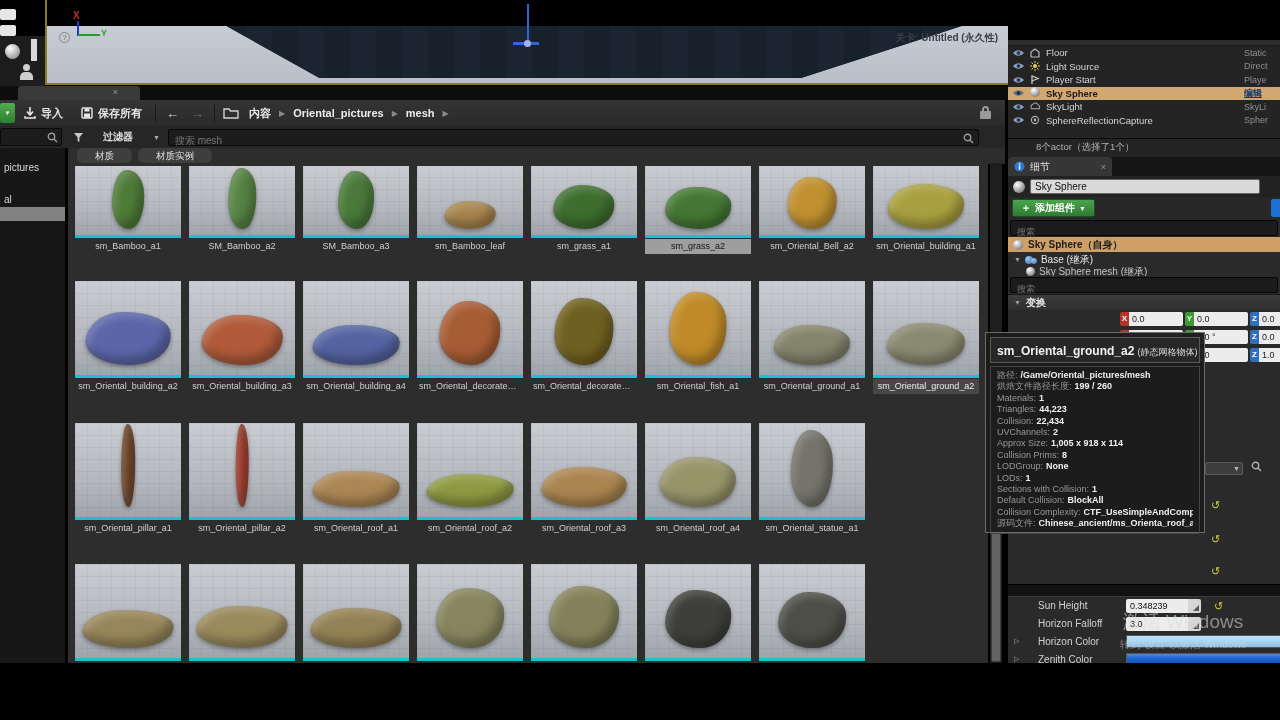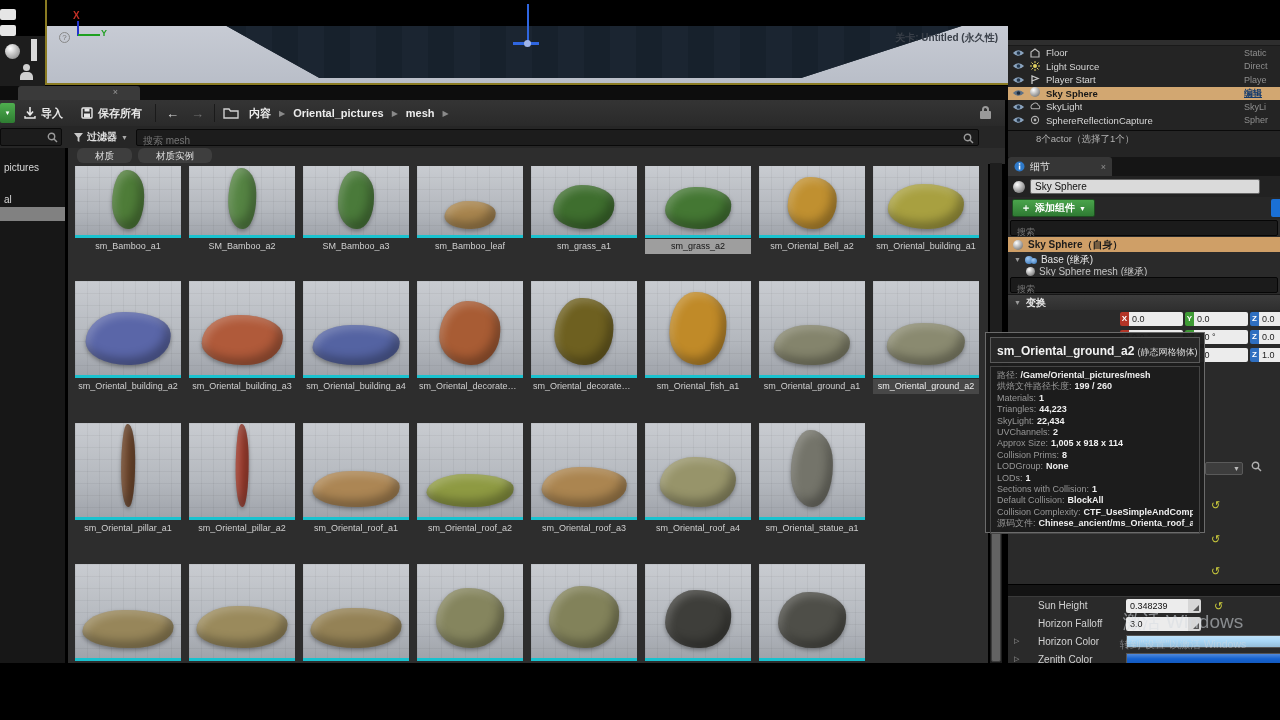--- a/index.html
+++ b/index.html
@@ -50,21 +50,21 @@
 .crumb{font-size:11px;font-weight:bold;color:#ececec;padding:0 6px}
 .crumb-sep{font-size:8px;color:#8a8a8a;padding:0 2px}
 #lock{position:absolute;right:14px;top:6px;width:11px;height:13px}
 #lock .shackle{position:absolute;left:2px;top:0;width:7px;height:7px;border:2px solid #9a9a9a;border-bottom:none;border-radius:4px 4px 0 0}
 #lock .body{position:absolute;left:0;top:5px;width:11px;height:8px;background:#9a9a9a;border-radius:1px}
 
 
 #filterrow{left:0;top:126px;width:1005px;height:22px;background:#262626;display:flex;align-items:center}
 #src-search{position:relative;width:62px;height:18px;margin:0 4px 0 0;background:#1c1c1c;border:1px solid #0a0a0a;border-radius:2px}
 #src-search svg{position:absolute;right:3px;top:3px}
-#filter-btn{display:flex;align-items:center;gap:4px;font-size:10px;color:#e0e0e0;font-weight:bold;padding:0 8px}
+#filter-btn{display:flex;align-items:center;gap:20px;font-size:10px;color:#e0e0e0;font-weight:bold;padding:0 8px}
 #filter-btn .car{font-size:7px;color:#aaa}
 #main-search{position:relative;flex:1;height:17px;margin-right:26px;background:#1c1c1c;border:1px solid #090909;border-radius:2px}
 #main-search input{width:100%;height:100%;background:transparent;border:none;outline:none;color:#8a8a8a;font-size:10px;padding:0 20px 0 6px;font-family:inherit}
 #main-search svg{position:absolute;right:4px;top:3px}
 
 
 #chips{left:68px;top:148px;width:937px;height:16px;display:flex;gap:6px;padding-left:9px;background:#2d2d2d}
 .chip{height:15px;line-height:15px;padding:0 18px;background:#3e3e3e;border-radius:6px;font-size:9.5px;color:#e0e0e0}
 
 
@@ -109,21 +109,21 @@
 
 #outliner{left:1008px;top:40px;width:272px;height:117px;background:#242424;overflow:hidden}
 #outliner .stub{height:6px;background:#2e2e2e;border-bottom:1px solid #1a1a1a}
 .o-row{display:flex;align-items:center;height:13.5px;padding-left:4px;font-size:9.5px;color:#d6d6d6}
 .o-row .eye{width:18px}
 .o-row .ticon{width:16px}
 .o-name{white-space:nowrap;overflow:hidden}
 .o-type{margin-left:auto;width:36px;color:#8f8f8f;font-size:9px;white-space:nowrap;overflow:hidden}
 .o-row.selected{background:#d2a771;color:#181818;font-weight:bold}
 .o-row.selected .o-type{color:#123a6e;text-decoration:underline;font-weight:bold}
-#o-footer{border-top:1px solid #0a0a0a;margin-top:3px;height:16px;line-height:16px;font-size:9.5px;color:#b2b2b2;padding-left:28px}
+#o-footer{border-top:1px solid #0a0a0a;margin-top:11px;height:16px;line-height:16px;font-size:9.5px;color:#b2b2b2;padding-left:28px}
 
 
 #details{left:1008px;top:157px;width:272px;height:602px;background:#2a2a2a;overflow:hidden}
 #d-tabbar{height:19px;background:#151515;display:flex}
 #d-tab{width:104px;height:19px;background:#363636;border-radius:3px 3px 0 0;display:flex;align-items:center;gap:5px;padding:0 6px;font-size:10px;color:#e2e2e2}
 #d-tab .x{margin-left:auto;color:#8f8f8f;font-size:9px}
 #d-namerow{height:21px;background:#222;display:flex;align-items:center;gap:5px;padding:0 20px 0 5px}
 .sphere-ico{width:12px;height:12px;border-radius:50%;background:radial-gradient(circle at 35% 30%,#fff,#8a8a8a 70%,#555)}
 #d-namerow input{flex:1;height:15px;background:#dadada;border:1px solid #666;border-radius:2px;font-size:10px;color:#111;padding:0 4px;font-family:inherit}
 #d-comprow{height:22px;background:#272727;position:relative;display:flex;align-items:center}
@@ -733,21 +733,21 @@
 
 <div id="tooltip" class="abs">
   <div id="tt-head">
     <span id="tt-title">sm_Oriental_ground_a2</span><span id="tt-suffix">(静态网格物体)</span>
   </div>
   <div id="tt-body">
     <div class="tt-line"><span class="tt-label">路径:</span><span class="tt-value">/Game/Oriental_pictures/mesh</span></div>
     <div class="tt-line"><span class="tt-label">烘焙文件路径长度:</span><span class="tt-value">199 / 260</span></div>
     <div class="tt-line"><span class="tt-label">Materials:</span><span class="tt-value">1</span></div>
     <div class="tt-line"><span class="tt-label">Triangles:</span><span class="tt-value">44,223</span></div>
-    <div class="tt-line"><span class="tt-label">SkyLight:</span><span class="tt-value">22,434</span></div>
+    <div class="tt-line"><span class="tt-label">Collision:</span><span class="tt-value">22,434</span></div>
     <div class="tt-line"><span class="tt-label">UVChannels:</span><span class="tt-value">2</span></div>
     <div class="tt-line"><span class="tt-label">Approx Size:</span><span class="tt-value">1,005 x 918 x 114</span></div>
     <div class="tt-line"><span class="tt-label">Collision Prims:</span><span class="tt-value">8</span></div>
     <div class="tt-line"><span class="tt-label">LODGroup:</span><span class="tt-value">None</span></div>
     <div class="tt-line"><span class="tt-label">LODs:</span><span class="tt-value">1</span></div>
     <div class="tt-line"><span class="tt-label">Sections with Collision:</span><span class="tt-value">1</span></div>
     <div class="tt-line"><span class="tt-label">Default Collision:</span><span class="tt-value">BlockAll</span></div>
     <div class="tt-line"><span class="tt-label">Collision Complexity:</span><span class="tt-value">CTF_UseSimpleAndComplex</span></div>
     <div class="tt-line"><span class="tt-label">源码文件:</span><span class="tt-value">Chinese_ancient/ms_Orienta_roof_a4.fbx</span></div>
   </div>

